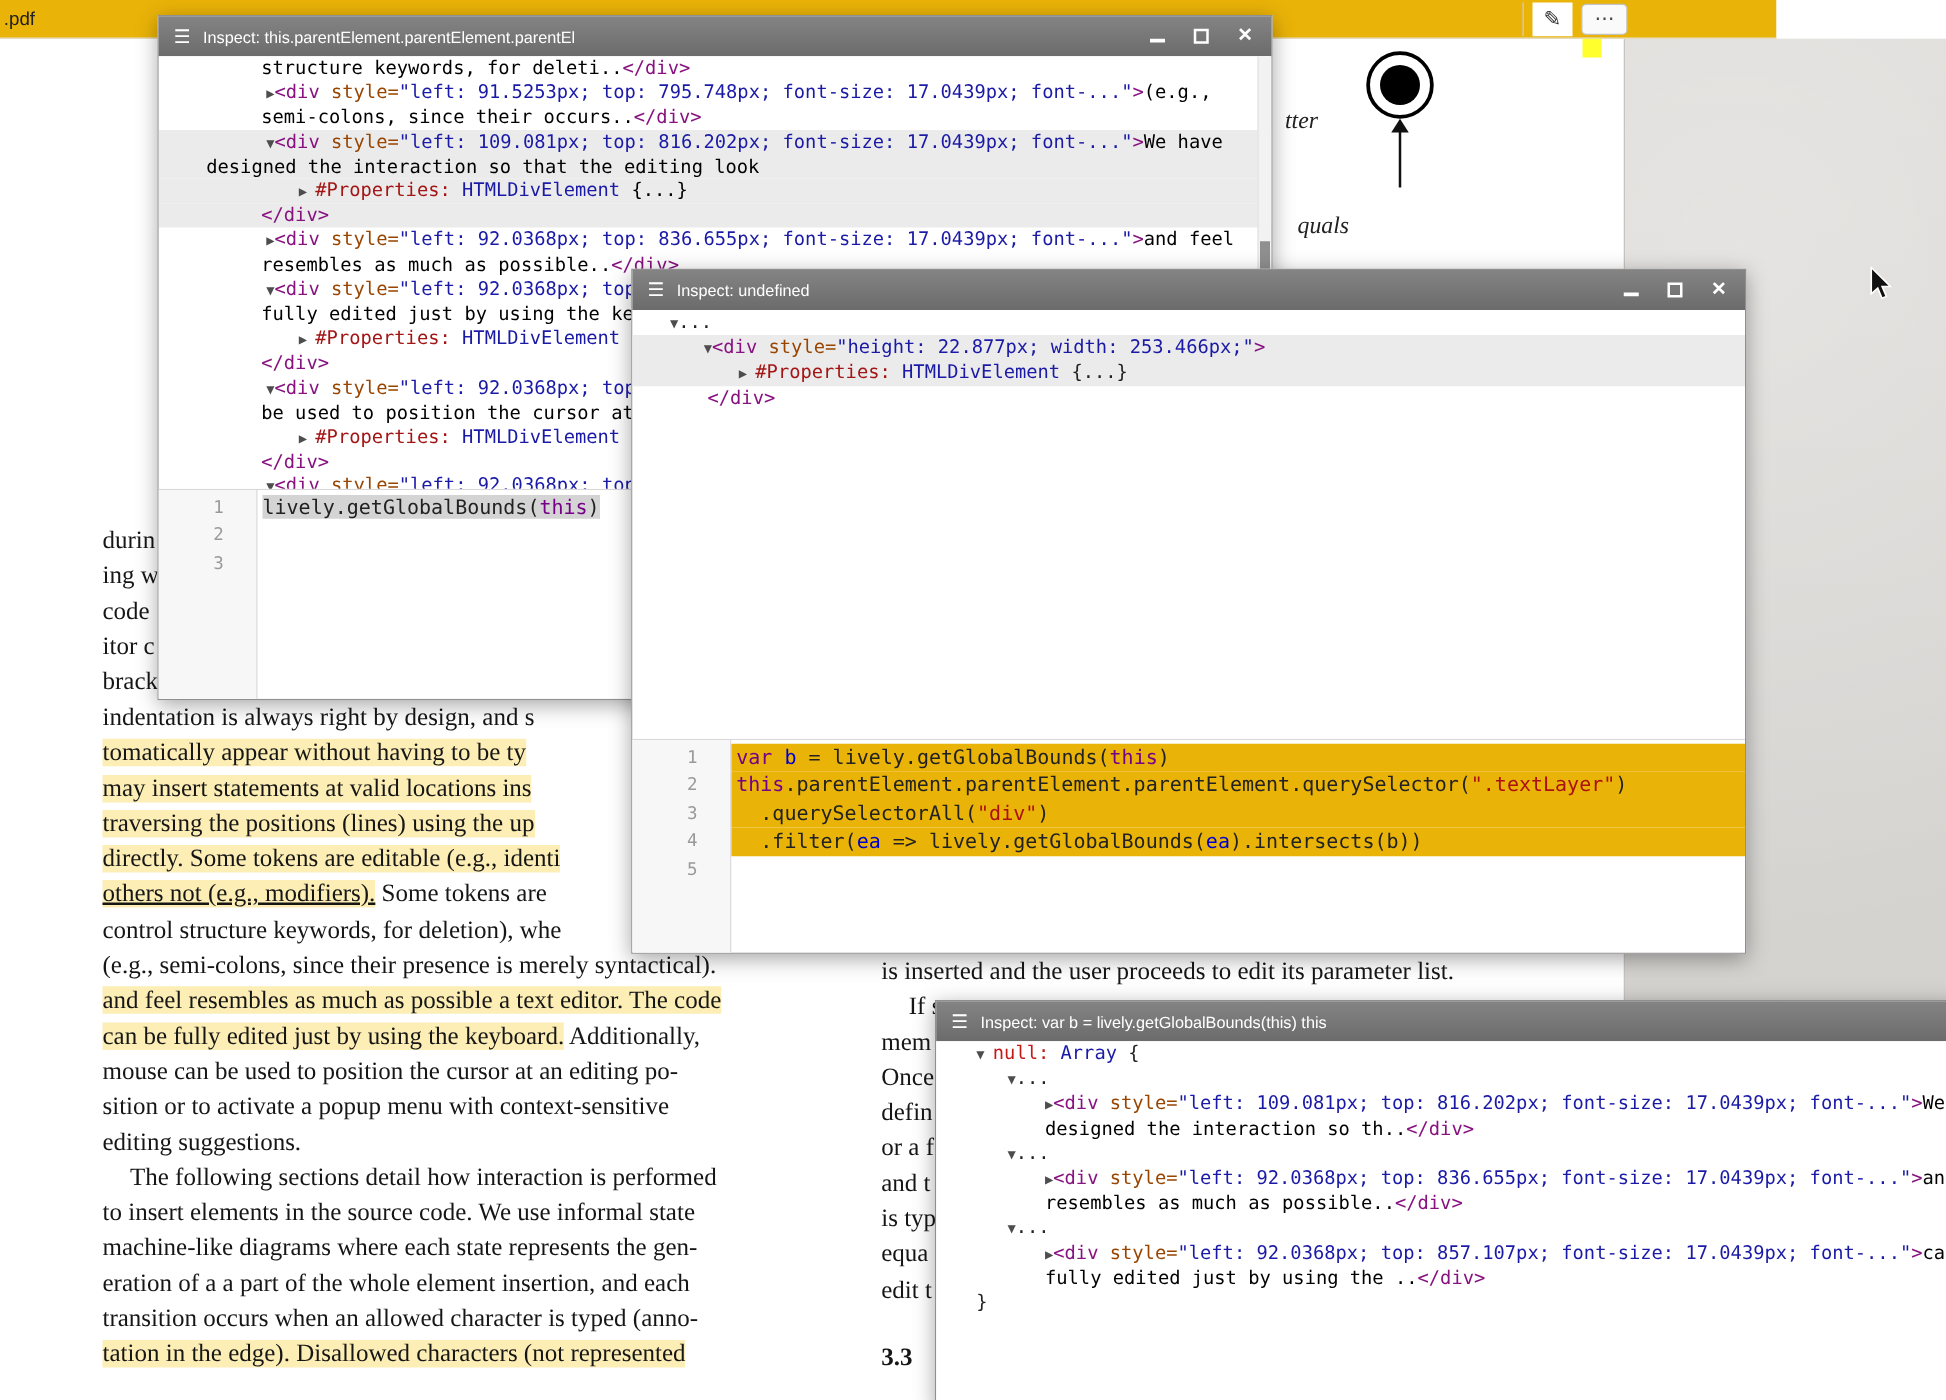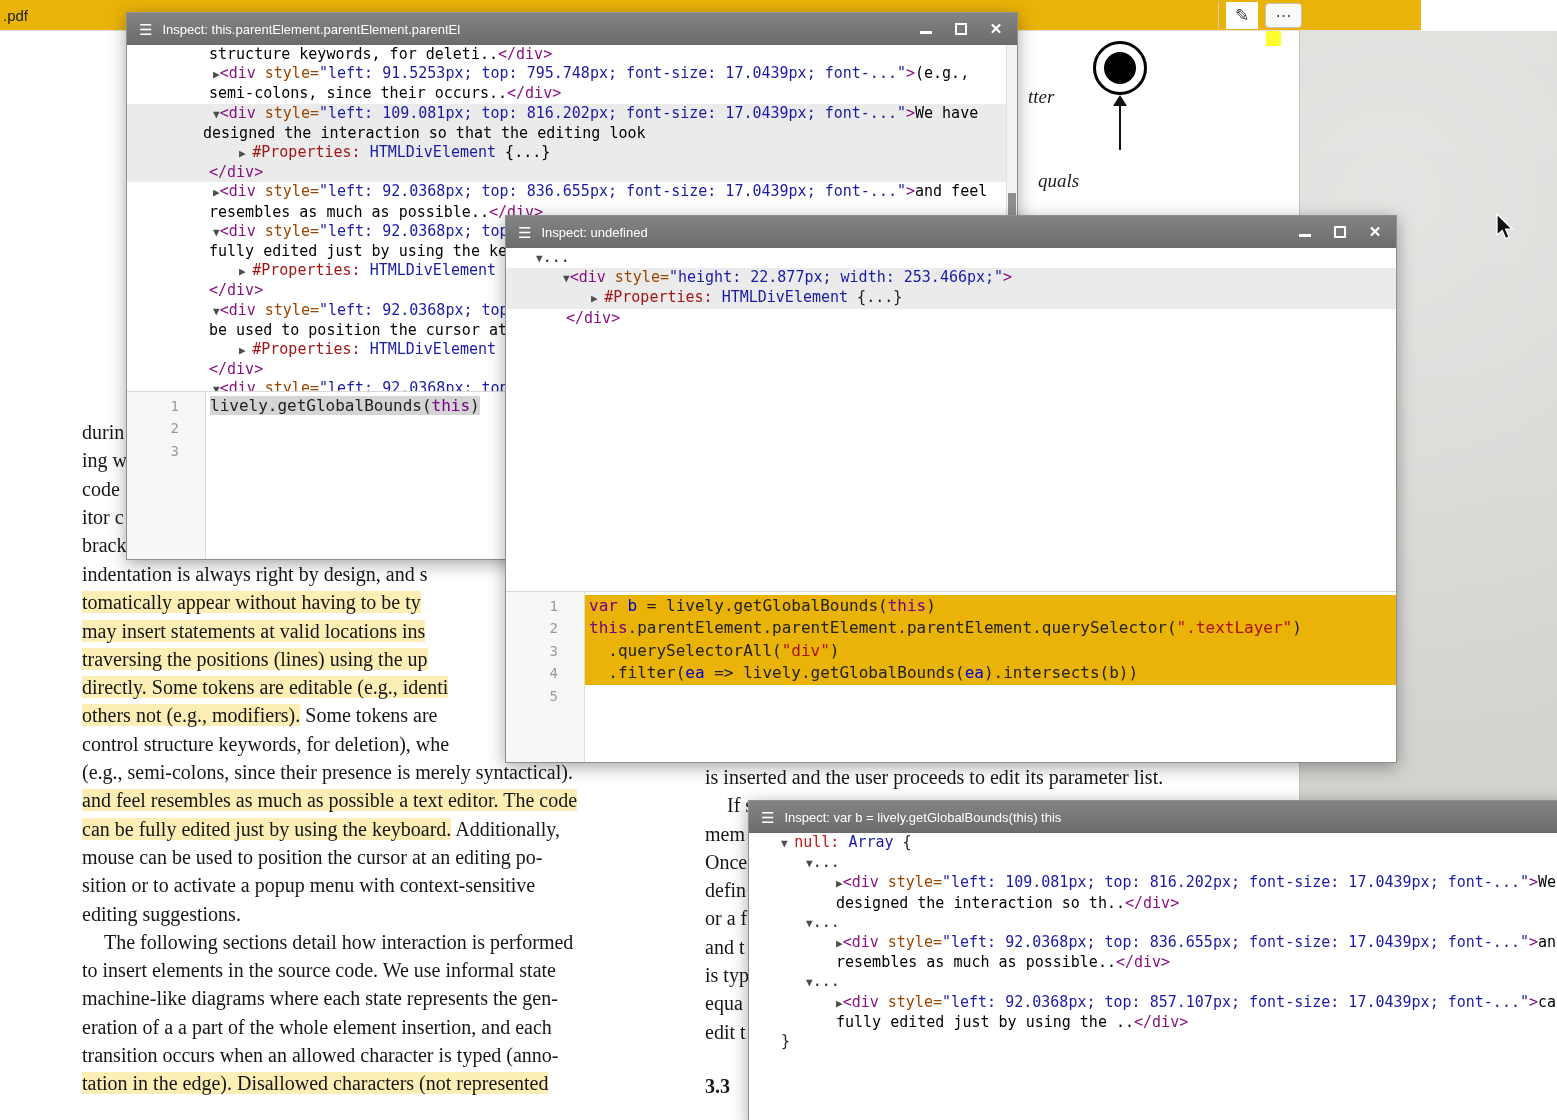--- a/index.html
+++ b/index.html
@@ -20,21 +20,21 @@
   .more{left:1265px;top:3px;width:37px;height:25px;font-size:16px;border:1px solid #c4c2bf;border-radius:4px;background:#fafafa;color:#444;line-height:20px}
   .marker{position:absolute;left:1266px;top:31px;width:15px;height:15px;background:#ffff2e;z-index:6}
 
   
   .pdf-line{white-space:pre;font:20px/28.3px "Liberation Serif",serif;color:#161616}
   .pdf-partials{position:absolute;left:82px;top:418px;z-index:2}
   .pdf-left{position:absolute;left:82px;top:560px;width:595px;z-index:2}
   .pdf-right{position:absolute;left:705px;top:763px;width:560px;z-index:2}
   .pdf-section{position:absolute;left:705px;top:1075px;font:bold 20px "Liberation Serif",serif;color:#161616;z-index:2}
   .mark{background:#fceeb5}
-  .mark.u{}
+  .mark.u{text-decoration:underline}
 
   
   .fig-outer{position:absolute;left:1093px;top:41px;width:54px;height:54px;border:3px solid #000;border-radius:50%;z-index:2}
   .fig-inner{position:absolute;left:8px;top:8px;width:32px;height:32px;background:#000;border-radius:50%}
   .fig-line{position:absolute;left:1119px;top:104px;width:2px;height:46px;background:#111;z-index:2}
   .fig-arrowhead{position:absolute;left:1113px;top:95px;width:0;height:0;border-left:7px solid transparent;border-right:7px solid transparent;border-bottom:11px solid #111;z-index:2}
   .fig-label{position:absolute;font:italic 19px "Liberation Serif",serif;color:#222;z-index:2}
   .fl1{left:1028px;top:86px}
   .fl2{left:1038px;top:170px}
 
@@ -162,21 +162,21 @@
         <span class="wbtn max"></span>
         <span class="wbtn close">✕</span>
       </span>
     </div>
     <div class="treepane">
       <div>
           <div class="tree-line" style="padding-left: 82px;"><span class="sg-txt">structure keywords, for deleti..</span><span class="sg-tag">&lt;/div&gt;</span></div>
           <div class="tree-line" style="padding-left: 86px;"><span class="sg-ic">▶</span><span class="sg-tag">&lt;div</span><span class="sg-attr"> style=</span><span class="sg-val">"left: 91.5253px; top: 795.748px; font-size: 17.0439px; font-..."</span><span class="sg-tag">&gt;</span><span class="sg-txt">(e.g.,</span></div>
           <div class="tree-line" style="padding-left: 82px;"><span class="sg-txt">semi-colons, since their occurs..</span><span class="sg-tag">&lt;/div&gt;</span></div>
           <div class="tree-line hl" style="padding-left: 86px;"><span class="sg-ic">▼</span><span class="sg-tag">&lt;div</span><span class="sg-attr"> style=</span><span class="sg-val">"left: 109.081px; top: 816.202px; font-size: 17.0439px; font-..."</span><span class="sg-tag">&gt;</span><span class="sg-txt">We have</span></div>
-          <div class="tree-line hl" style="padding-left: 76px;"><span class="sg-txt">designed the interaction so that the editing look</span></div>
+          <div class="tree-line hl" style="padding-left: 38px;"><span class="sg-txt">designed the interaction so that the editing look</span></div>
           <div class="tree-line hl" style="padding-left: 112px;"><span class="sg-ic">▶ </span><span class="sg-prop">#Properties:</span><span class="sg-cls"> HTMLDivElement</span><span class="sg-txt"> {...}</span></div>
           <div class="tree-line hl" style="padding-left: 82px;"><span class="sg-tag">&lt;/div&gt;</span></div>
           <div class="tree-line" style="padding-left: 86px;"><span class="sg-ic">▶</span><span class="sg-tag">&lt;div</span><span class="sg-attr"> style=</span><span class="sg-val">"left: 92.0368px; top: 836.655px; font-size: 17.0439px; font-..."</span><span class="sg-tag">&gt;</span><span class="sg-txt">and feel</span></div>
           <div class="tree-line" style="padding-left: 82px;"><span class="sg-txt">resembles as much as possible..</span><span class="sg-tag">&lt;/div&gt;</span></div>
           <div class="tree-line" style="padding-left: 86px;"><span class="sg-ic">▼</span><span class="sg-tag">&lt;div</span><span class="sg-attr"> style=</span><span class="sg-val">"left: 92.0368px; top: 857.107px; font-size: 17.0439px; font-..."</span><span class="sg-tag">&gt;</span><span class="sg-txt">can be</span></div>
           <div class="tree-line" style="padding-left: 82px;"><span class="sg-txt">fully edited just by using the ke..</span></div>
           <div class="tree-line" style="padding-left: 112px;"><span class="sg-ic">▶ </span><span class="sg-prop">#Properties:</span><span class="sg-cls"> HTMLDivElement</span><span class="sg-txt"> {...}</span></div>
           <div class="tree-line" style="padding-left: 82px;"><span class="sg-tag">&lt;/div&gt;</span></div>
           <div class="tree-line" style="padding-left: 86px;"><span class="sg-ic">▼</span><span class="sg-tag">&lt;div</span><span class="sg-attr"> style=</span><span class="sg-val">"left: 92.0368px; top: 877.56px; font-size: 17.0439px; font-..."</span><span class="sg-tag">&gt;</span><span class="sg-txt">mouse can</span></div>
           <div class="tree-line" style="padding-left: 82px;"><span class="sg-txt">be used to position the cursor at..</span></div>

